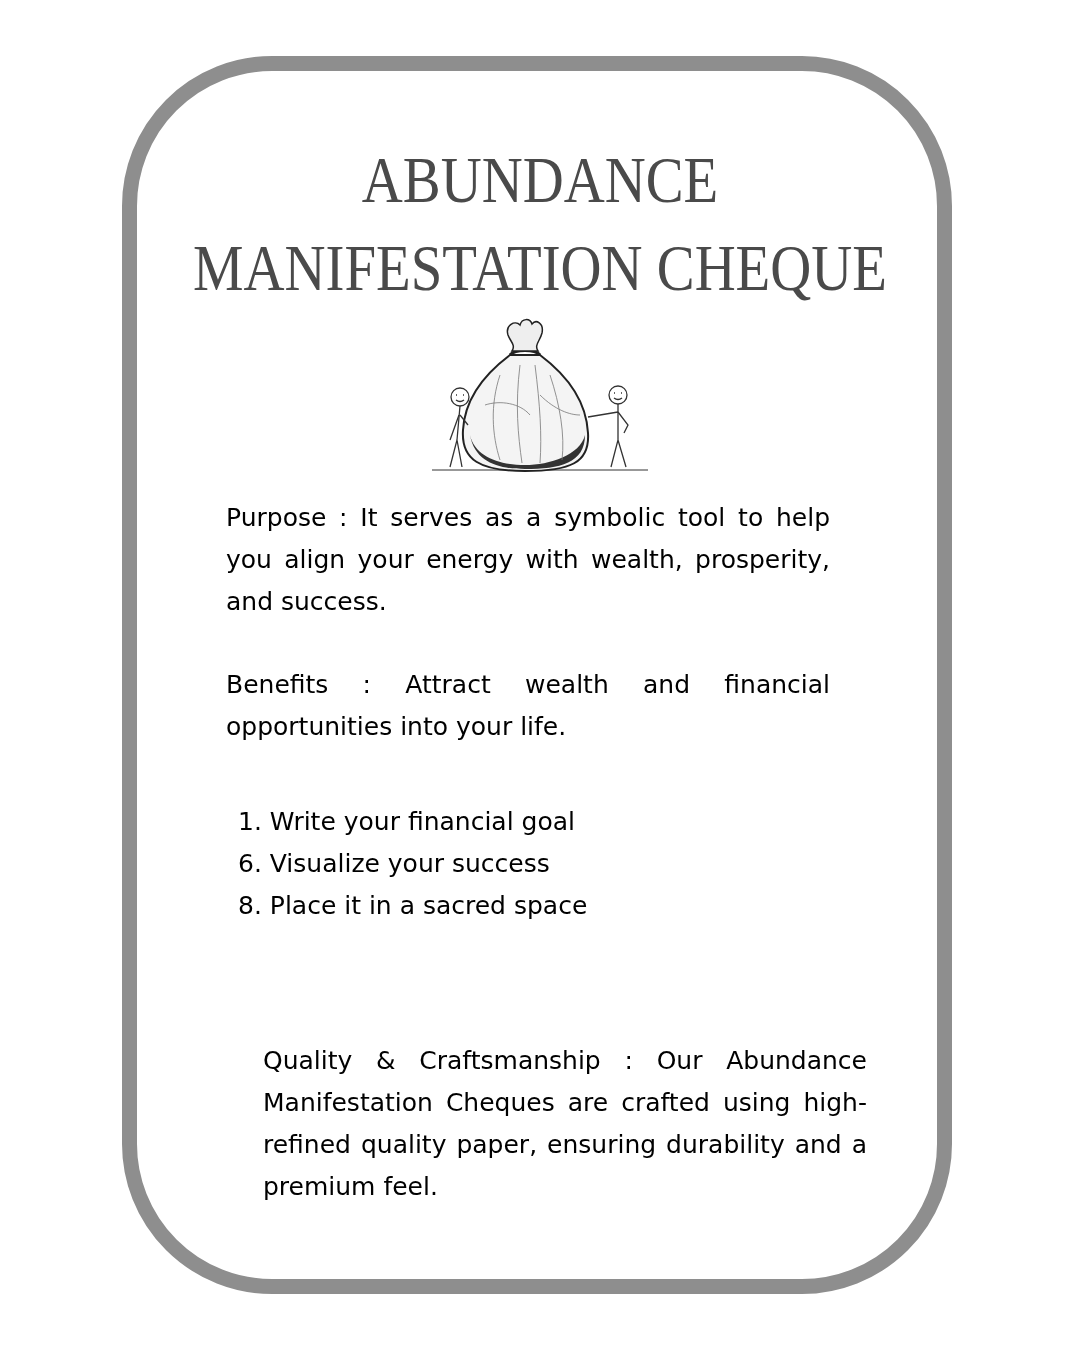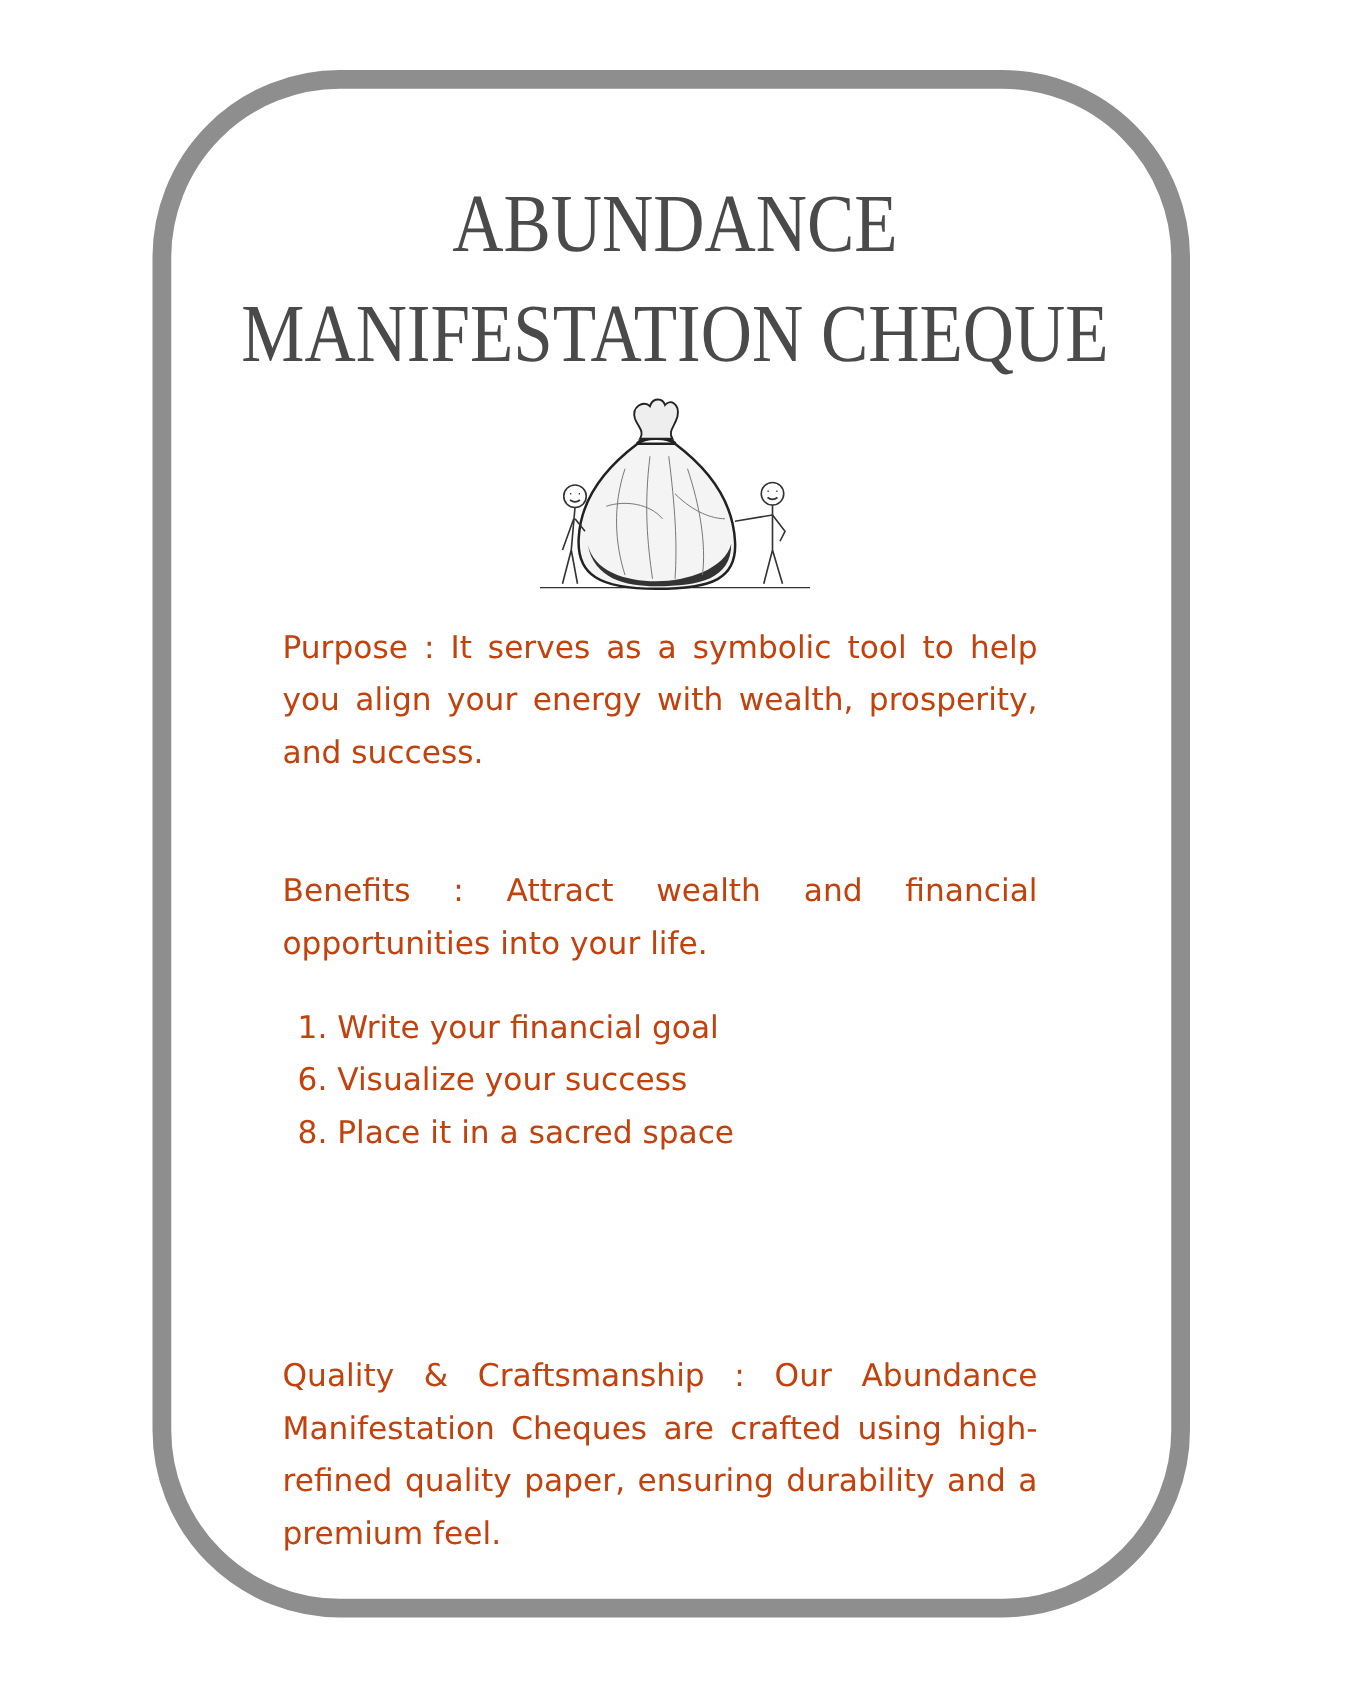--- a/index.html
+++ b/index.html
@@ -23,21 +23,21 @@
     letter-spacing: 0px;
     margin: 0;
   }
   .title-1 { top: 140px; font-size: 66px; line-height: 80px; transform: scaleX(0.86); }
   .title-2 { top: 228px; font-size: 66px; line-height: 80px; transform: scaleX(0.86); }
   .illustration { position: absolute; left: 430px; top: 315px; width: 220px; height: 160px; }
   .body {
     position: absolute;
     left: 226px; width: 604px;
     font-family: "DejaVu Sans", "Liberation Sans", sans-serif;
-    color: #c2410c;
+    color: #000000;
     font-size: 25px;
     line-height: 42px;
   }
   .para { text-align: justify; text-align-last: left; margin: 0; }
   .label { }
   .list { margin: 12px; padding: 0; list-style: none; }
   .list li { margin: 0; padding: 0; }
 </style>
 </head>
 <body>
@@ -82,27 +82,27 @@
       <path d="M188 89 L 188 125 L 181 152 M 188 125 L 196 152"></path>
       <path d="M188 97 L 158 102 M 188 97 L 198 110 L 194 118"></path>
     </g>
   </svg>
 </div>
 
 <div class="body" style="top: 497px;">
   <p class="para"><span class="label">Purpose :</span><span> It serves as a symbolic tool to help you align your energy with wealth, prosperity, and success.</span></p>
 </div>
 
-<div class="body" style="top: 692px;">
+<div class="body" style="top: 664px;">
   <p class="para"><span class="label">Benefits :</span><span> Attract wealth and financial opportunities into your life.</span></p>
 </div>
 
 <div class="body" style="top: 789px;">
   <ul class="list">
     <li>1. Write your financial goal</li>
     <li>6. Visualize your success</li>
     <li>8. Place it in a sacred space</li>
   </ul>
 </div>
 
-<div class="body" style="top: 1080px;">
+<div class="body" style="top: 1040px; margin-left: 37px;">
   <p class="para"><span class="label">Quality &amp; Craftsmanship :</span><span> Our Abundance Manifestation Cheques are crafted using high-refined quality paper, ensuring durability and a premium feel.</span></p>
 </div>
 
 </body></html>

